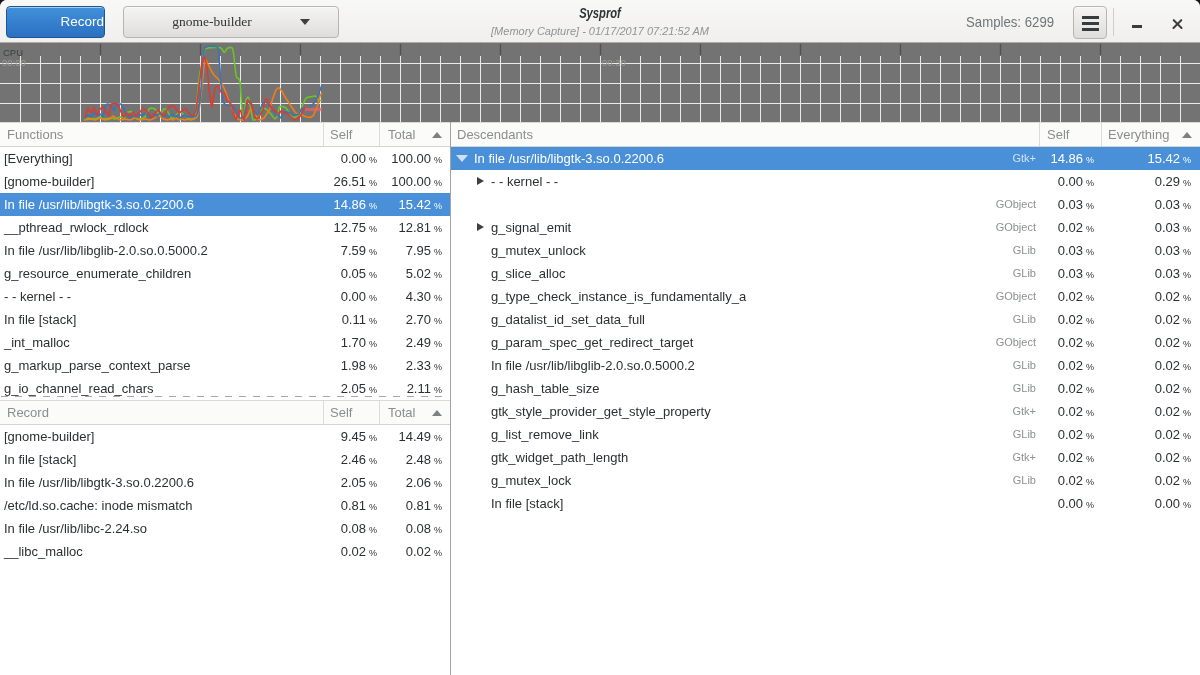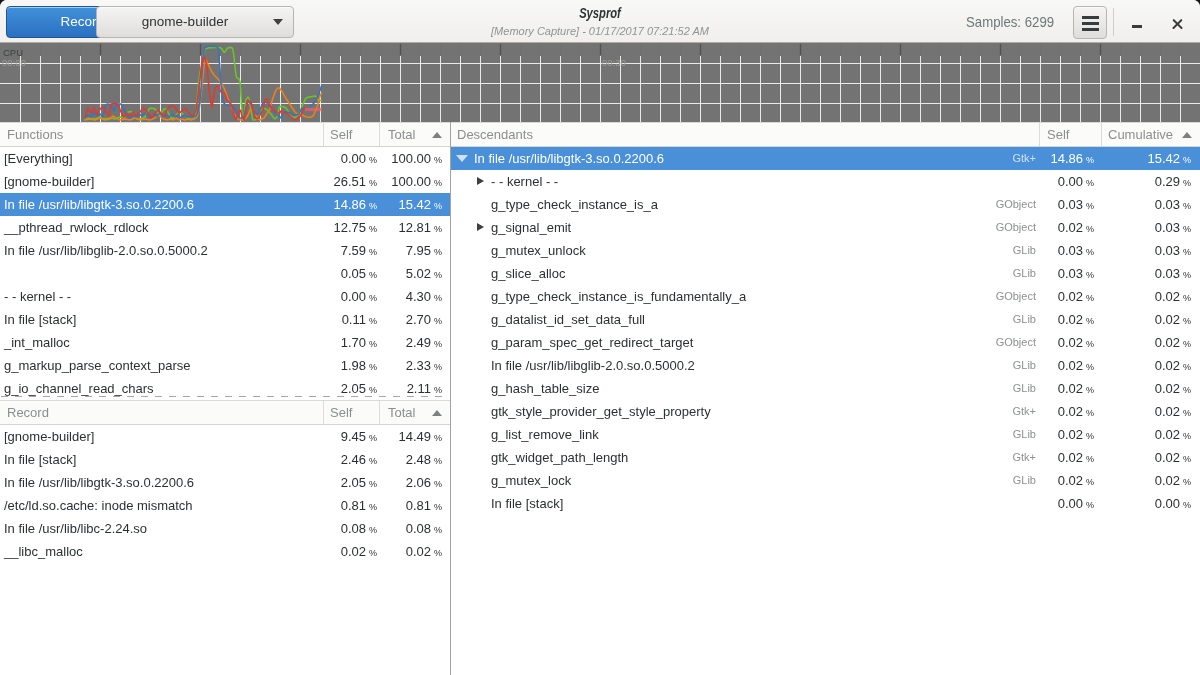--- a/index.html
+++ b/index.html
@@ -10,21 +10,21 @@
 
 
 #hdr { position:absolute; left:0; top:0; width:1200px; height:43px;
   background:linear-gradient(#f8f8f7,#f0efed); border-bottom:1px solid #aeaca8; }
 .btn { position:absolute; border:1px solid #b7b5b1; border-radius:4px;
   background:linear-gradient(#f4f4f3,#e9e8e6 55%,#dedddb);
   box-shadow:inset 0 1px 0 rgba(255,255,255,.55); }
 #rec { left:6px; top:6px; width:99px; height:32px;
   background:linear-gradient(#4191da,#2b70c2);
   border-color:#1a5692; color:#fff; font-size:13.5px; line-height:30px; text-align:right; }
-#proc { left:96px; top:6px; width:198px; height:32px; }
+#proc { left:123px; top:6px; width:216px; height:32px;font-family:Liberation Serif, serif; }
 #proc .lbl { position:absolute; left:0; top:0; width:176px; text-align:center;
   font-size:13.5px; color:#2f3335; line-height:30px; }
 #proc .arr { position:absolute; left:176px; top:12px; width:0; height:0;
   border-left:5.5px solid transparent; border-right:5.5px solid transparent;
   border-top:6px solid #403f3d; }
 #title { position:absolute; left:400px; top:6px; width:400px; text-align:center;font-style:italic; }
 #title .t { font-size:14px; font-weight:bold; color:#2d3234; line-height:15px; transform:scaleX(0.8); }
 #title .s { font-size:11px; color:#8f9496; line-height:12px; margin-top:4px; }
 #samples { position:absolute; right:146px; top:13px; font-size:15px; color:#6e7679; transform:scaleX(0.88); transform-origin:right; }
 #menu { right:93px; top:6px; width:34px; height:33px; left:auto; position:absolute; }
@@ -138,20 +138,21 @@
         <span class="nm">__pthread_rwlock_rdlock</span>
         <span class="pct sv">12.75<i>%</i></span>
         <span class="pct tv">12.81<i>%</i></span>
       </div>
     <div class="row">
         <span class="nm">In file /usr/lib/libglib-2.0.so.0.5000.2</span>
         <span class="pct sv">7.59<i>%</i></span>
         <span class="pct tv">7.95<i>%</i></span>
       </div>
     <div class="row">
+        <span class="nm">g_resource_enumerate_children</span>
         <span class="pct sv">0.05<i>%</i></span>
         <span class="pct tv">5.02<i>%</i></span>
       </div>
     <div class="row">
         <span class="nm">- - kernel - -</span>
         <span class="pct sv">0.00<i>%</i></span>
         <span class="pct tv">4.30<i>%</i></span>
       </div>
     <div class="row">
         <span class="nm">In file [stack]</span>
@@ -212,38 +213,37 @@
         <span class="pct sv">0.02<i>%</i></span>
         <span class="pct tv">0.02<i>%</i></span>
       </div>
   </div>
   <div id="right">
     <div class="thead">
       <span class="h" style="left:7px">Descendants</span>
       <span class="sep" style="left:589px"></span>
       <span class="h" style="left:597px">Self</span>
       <span class="sep" style="left:651px"></span>
-      <span class="h" style="left:658px">Cumulative</span>
+      <span class="h" style="left:658px">Everything</span>
       <span class="up" style="right:8px"></span>
     </div>
     <div class="row sel">
         <span class="expd" style="left:6px"></span>
         <span class="nm">In file /usr/lib/libgtk-3.so.0.2200.6</span>
         <span class="tag">Gtk+</span>
         <span class="pct sv">14.86<i>%</i></span>
         <span class="pct tv">15.42<i>%</i></span>
       </div>
     <div class="row">
         <span class="exp" style="left:27px"></span>
         <span class="nm2">- - kernel - -</span>
         <span class="pct sv">0.00<i>%</i></span>
         <span class="pct tv">0.29<i>%</i></span>
       </div>
     <div class="row">
-        <span class="nm2">g_type_check_instance_is_a</span>
         <span class="tag">GObject</span>
         <span class="pct sv">0.03<i>%</i></span>
         <span class="pct tv">0.03<i>%</i></span>
       </div>
     <div class="row">
         <span class="exp" style="left:27px"></span>
         <span class="nm2">g_signal_emit</span>
         <span class="tag">GObject</span>
         <span class="pct sv">0.02<i>%</i></span>
         <span class="pct tv">0.03<i>%</i></span>

